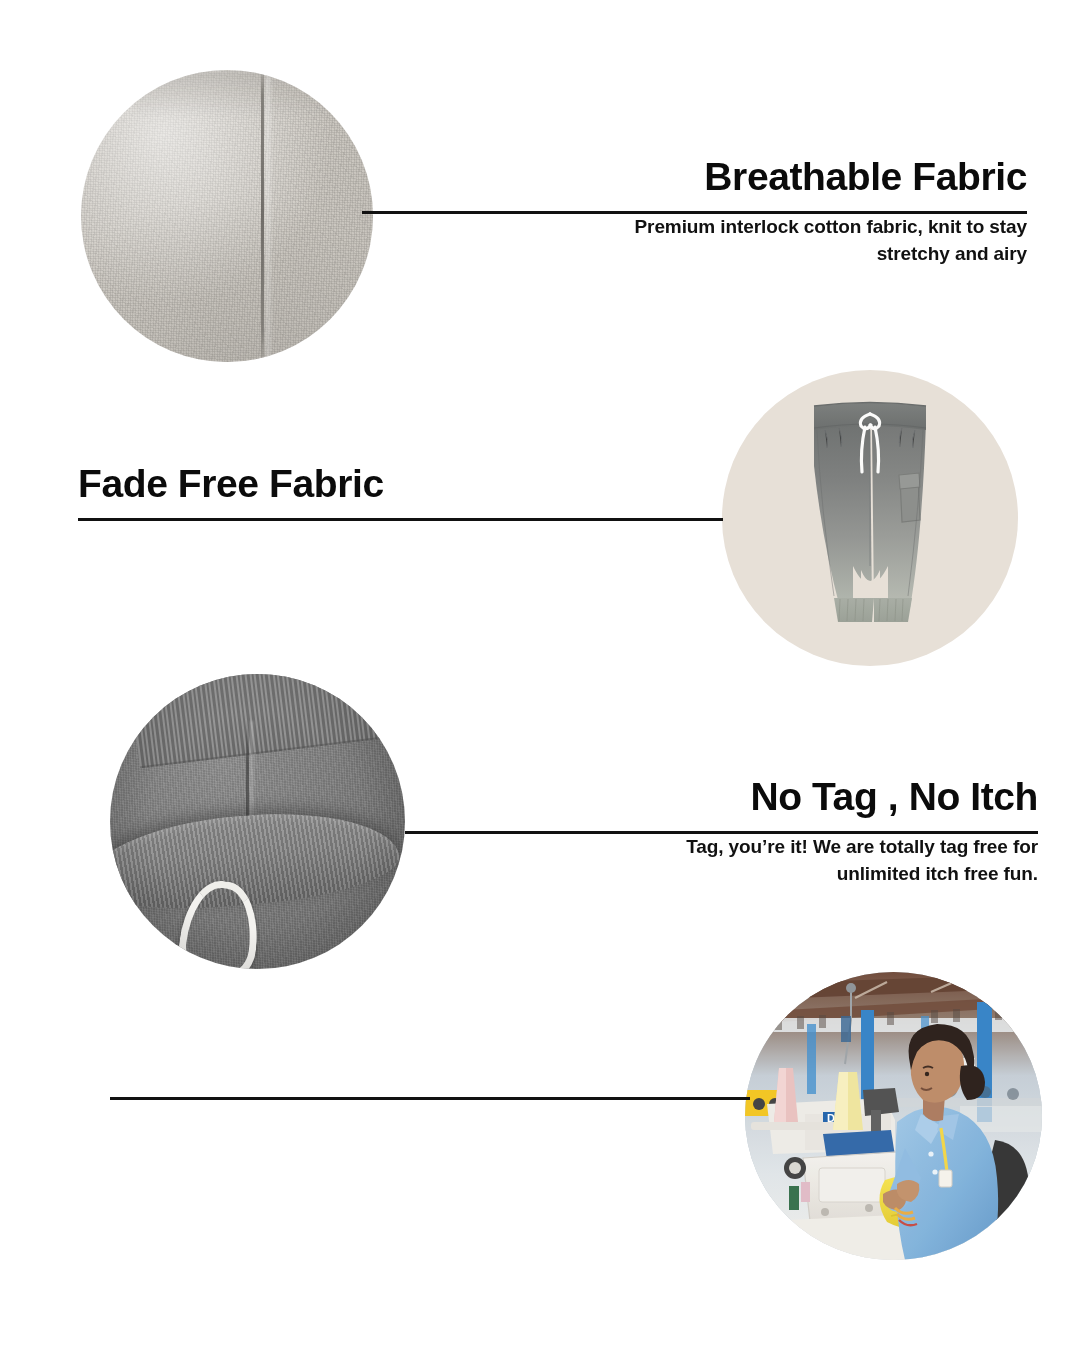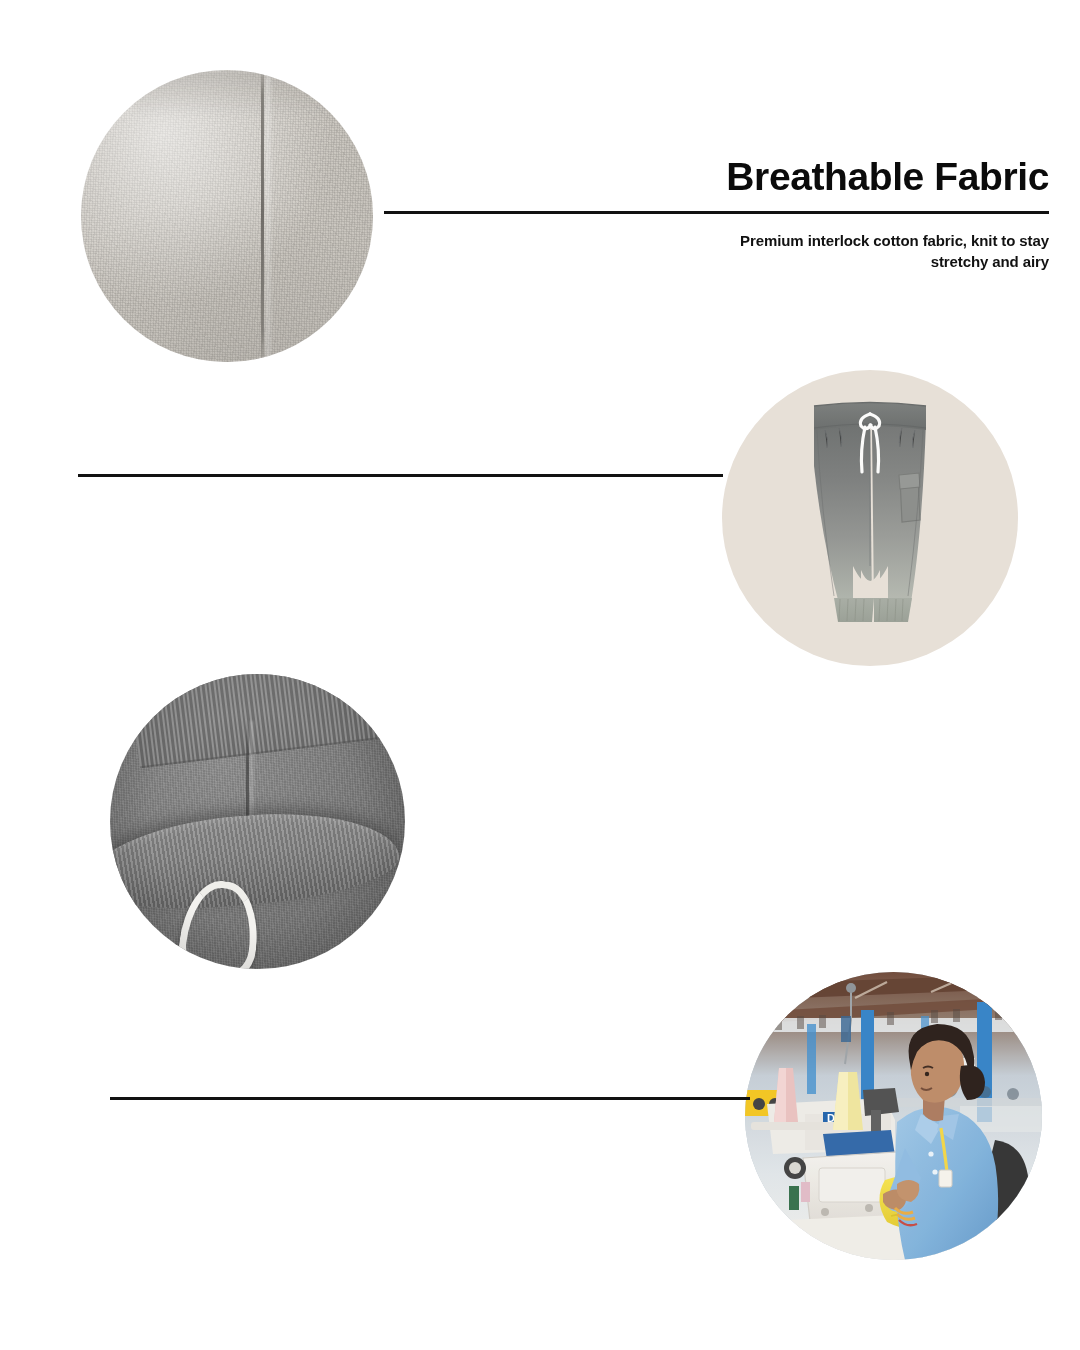--- a/index.html
+++ b/index.html
@@ -151,42 +151,41 @@
     letter-spacing: -0.4px;
     line-height: 1.12;
     white-space: nowrap;
   }
   .f-rule {
     height: 3px;
     background: #111111;
     margin-top: 12px;
   }
   .f-desc {
-    font-size: 15px;
+    font-size: 19px;
     font-weight: 700;
     color: #111111;
     line-height: 1.42;
     letter-spacing: -0.1px;
-    margin-top: 16px;
     white-space: pre-line;
   }
 </style>
 </head>
 <body>
 
 <div id="page">
 
   <div class="media-circle fabric-light" style="left:81px; top:70px; width:292px; height:292px;">
     <div class="topfold"></div>
     <div class="seam"></div>
     <div class="seam-hi"></div>
     <div class="shade-b"></div>
   </div>
 
-  <div class="feature-text right" style="left:384px; top:155px; width:665px;text-align:right;">
+  <div class="feature-text right" style="left:362px; top:155px; width:665px;text-align:right;">
     <div class="f-title">Breathable Fabric</div>
     <div class="f-rule"></div>
     <div class="f-desc">Premium interlock cotton fabric, knit to stay
 stretchy and airy</div>
   </div>
 
   <div class="media-circle beige-bg" style="left:722px; top:370px; width:296px; height:296px;">
     <svg class="jogger-svg" viewBox="0 0 296 296" preserveAspectRatio="xMidYMid meet">
       <defs>
         <linearGradient id="legGrad" x1="0" y1="0" x2="0" y2="1">
@@ -253,32 +252,39 @@
       <g fill="none" stroke="#fbfbfa" stroke-width="3.2" stroke-linecap="round">
         <path d="M148 44 Q136 48 139 56 Q144 62 149 55"></path>
         <path d="M148 44 Q160 48 157 56 Q152 62 148 55"></path>
         <path d="M143 57 Q138 80 140 102"></path>
         <path d="M153 57 Q158 80 156 102"></path>
       </g>
     </svg>
   </div>
 
   <div class="feature-text left" style="left:78px; top:462px; width:645px;">
+    <div class="f-title">Fade Free Fabric</div>
     <div class="f-rule"></div>
   </div>
 
   <div class="media-circle fabric-dark" style="left:110px; top:674px; width:295px; height:295px;">
     <div class="rib-top"></div>
     <div class="center-seam"></div>
     <div class="center-hi"></div>
     <div class="band-fold"></div>
     <div class="cord"></div>
     <div class="vignette"></div>
   </div>
 
+  <div class="feature-text right" style="left:405px; top:775px; width:633px;">
+    <div class="f-title">No Tag , No Itch</div>
+    <div class="f-rule"></div>
+    <div class="f-desc">Tag, you’re it! We are totally tag free for
+unlimited itch free fun.</div>
+  </div>
 
   <div class="media-circle factory" style="left:745px; top:972px; width:297px; height:288px;">
     <svg class="factory-svg" viewBox="0 0 297 288" preserveAspectRatio="xMidYMid slice">
       <defs>
         <linearGradient id="bgHall" x1="0" y1="0" x2="0" y2="1">
           <stop offset="0%" stop-color="#6b4433"></stop>
           <stop offset="16%" stop-color="#8a7364"></stop>
           <stop offset="36%" stop-color="#c3ccd4"></stop>
           <stop offset="70%" stop-color="#dfe4e7"></stop>
           <stop offset="100%" stop-color="#efeeea"></stop>

